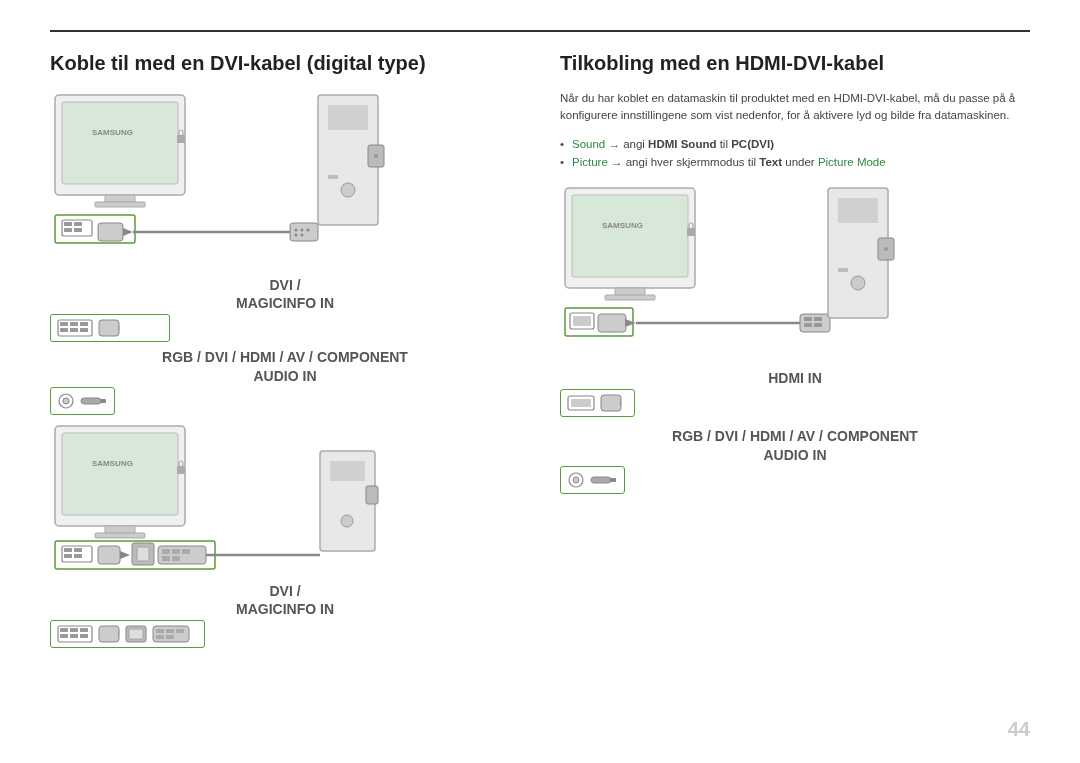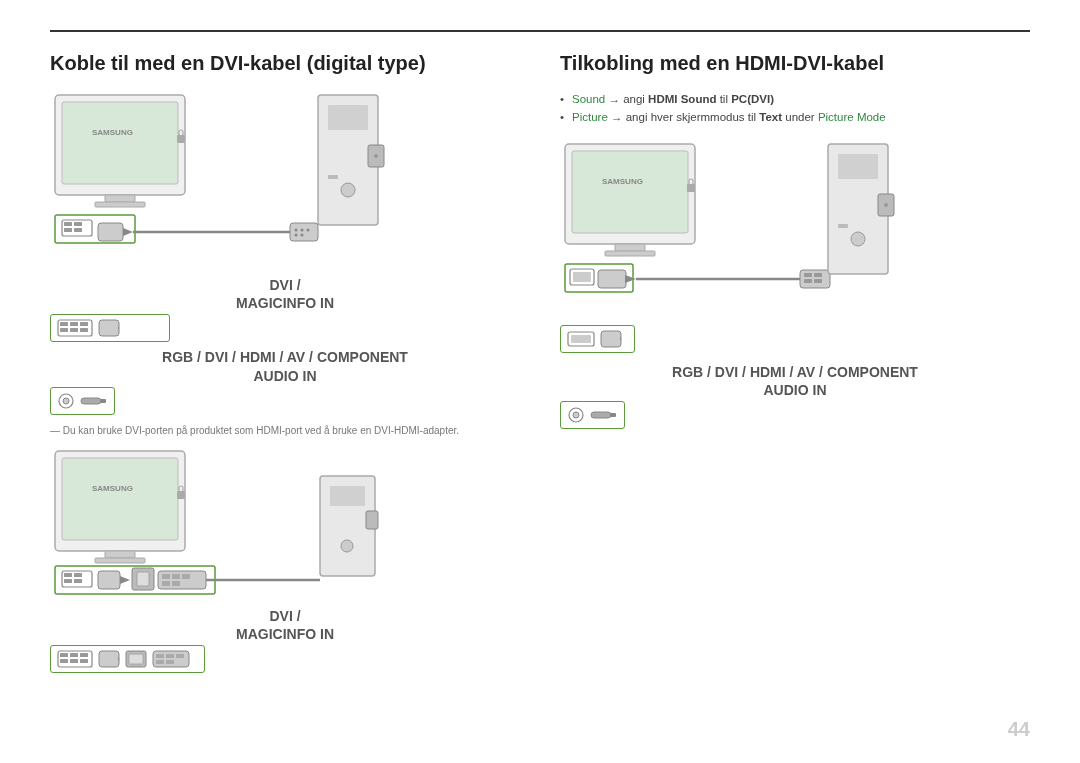--- a/index.html
+++ b/index.html
@@ -225,24 +225,20 @@
             <circle cx="9" cy="9" r="7" fill="none" stroke="#888" stroke-width="1.2"></circle>
             <circle cx="9" cy="9" r="3" fill="#ccc" stroke="#888" stroke-width="1"></circle>
           </svg>
           <svg width="28" height="12" viewBox="0 0 28 12">
             <rect x="1" y="3" width="20" height="6" rx="3" fill="#aaa" stroke="#888" stroke-width="1"></rect>
             <rect x="20" y="4" width="6" height="4" rx="1" fill="#888"></rect>
           </svg>
         </div>
       </div>
 
-      <div class="footnote">
-        <span>― </span>
-        <span>Du kan bruke DVI-porten på produktet som HDMI-port ved å bruke en DVI-HDMI-adapter.</span>
-      </div>
 
       <div class="diagram-area-small">
         <svg width="430" height="150" viewBox="0 0 430 150">
 
           <rect x="5" y="5" width="130" height="100" rx="4" ry="4" fill="#f0f0f0" stroke="#aaa" stroke-width="1.5"></rect>
           <rect x="12" y="12" width="116" height="82" rx="2" ry="2" fill="#d8e8d8" stroke="#bbb" stroke-width="1"></rect>
           <text x="42" y="45" font-size="8" font-family="Arial" fill="#888" font-weight="bold">SAMSUNG</text>
           <rect x="127" y="45" width="8" height="8" rx="1" fill="#aaa"></rect>
           <rect x="129" y="40" width="4" height="6" rx="2" fill="none" stroke="#aaa" stroke-width="1.2"></rect>
 
@@ -308,20 +304,21 @@
             <rect x="4" y="10" width="8" height="4" rx="0.5" fill="#aaa"></rect>
             <rect x="14" y="10" width="8" height="4" rx="0.5" fill="#aaa"></rect>
           </svg>
         </div>
       </div>
     </div>
 
     <div class="right-col">
       <div class="section-title">Tilkobling med en HDMI-DVI-kabel</div>
 
+      <div class="desc-text">Når du har koblet en datamaskin til produktet med en HDMI-DVI-kabel, må du passe på å konfigurere innstillingene som vist nedenfor, for å aktivere lyd og bilde fra datamaskinen.</div>
 
       <ul class="bullet-list">
         <li>
           <span class="bold-green">Sound</span>
           <span> → angi </span>
           <strong>HDMI Sound</strong>
           <span> til </span>
           <strong>PC(DVI)</strong>
         </li>
         <li>
@@ -364,20 +361,21 @@
           <rect x="268" y="5" width="60" height="130" rx="3" fill="#e8e8e8" stroke="#aaa" stroke-width="1.5"></rect>
           <rect x="278" y="15" width="40" height="25" rx="1" fill="#d0d0d0"></rect>
           <circle cx="298" cy="100" r="7" fill="#ccc" stroke="#999" stroke-width="1"></circle>
           <rect x="278" y="85" width="10" height="4" rx="1" fill="#bbb"></rect>
           <rect x="318" y="55" width="16" height="22" rx="2" fill="#bbb" stroke="#888" stroke-width="1"></rect>
           <circle cx="326" cy="66" r="2" fill="#999"></circle>
         </svg>
       </div>
 
       <div class="port-section">
+        <div class="port-label">HDMI IN</div>
         <div class="port-box" style="width:75px;">
           <svg width="28" height="18" viewBox="0 0 28 18">
             <rect x="1" y="2" width="26" height="14" rx="2" fill="none" stroke="#888" stroke-width="1.2"></rect>
             <rect x="4" y="5" width="20" height="8" rx="1" fill="#ccc"></rect>
           </svg>
           <svg width="22" height="18" viewBox="0 0 22 18">
             <rect x="1" y="1" width="20" height="16" rx="3" fill="#ccc" stroke="#888" stroke-width="1"></rect>
             <polygon points="20,6 21,9 20,12" fill="#888"></polygon>
           </svg>
         </div>

